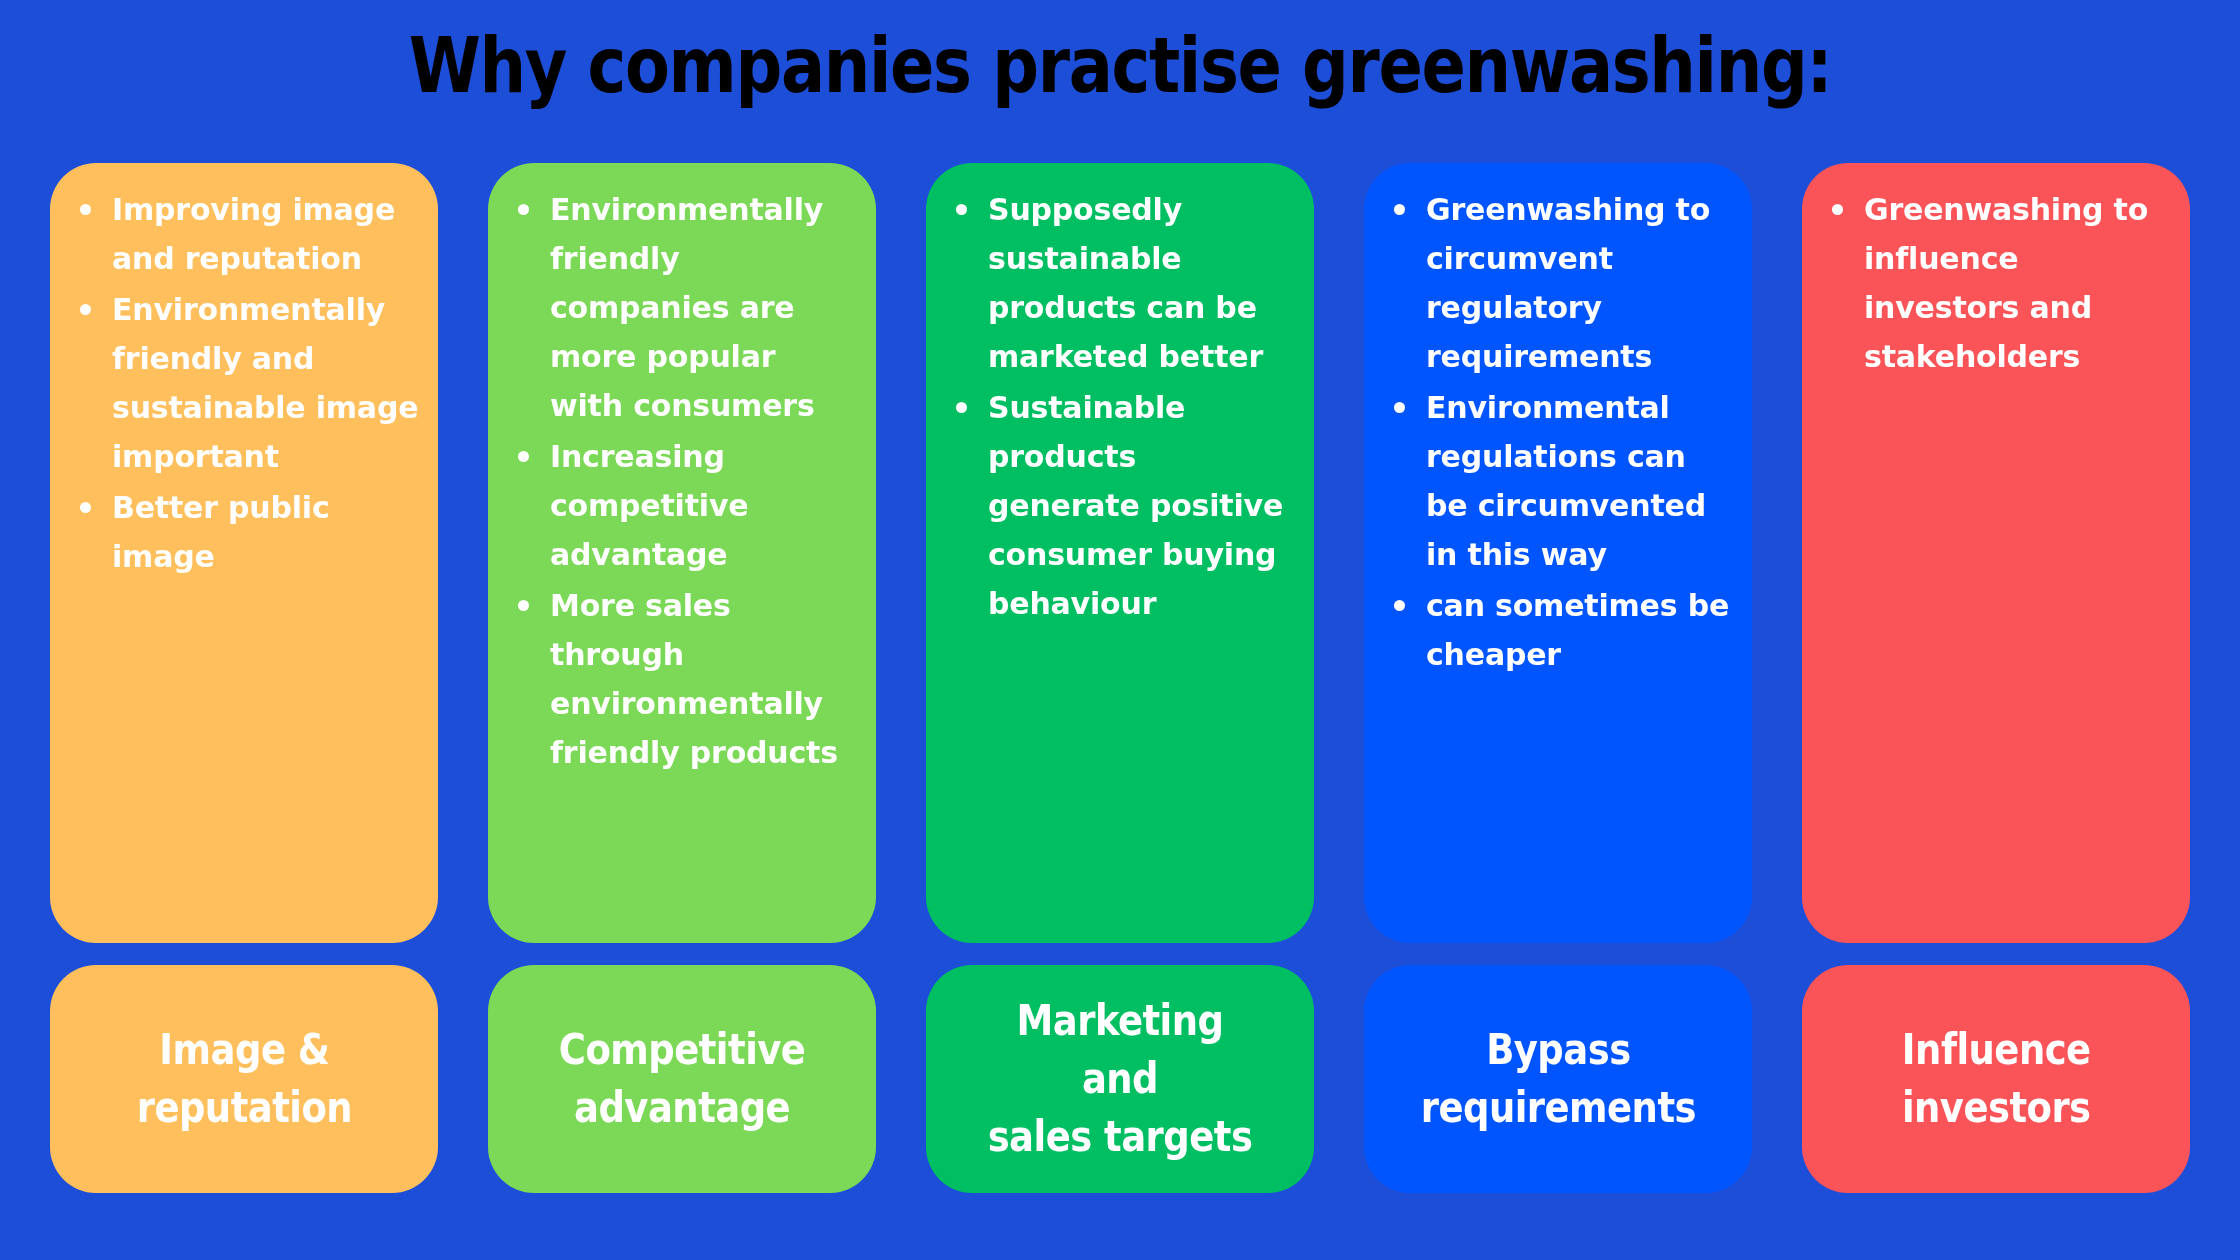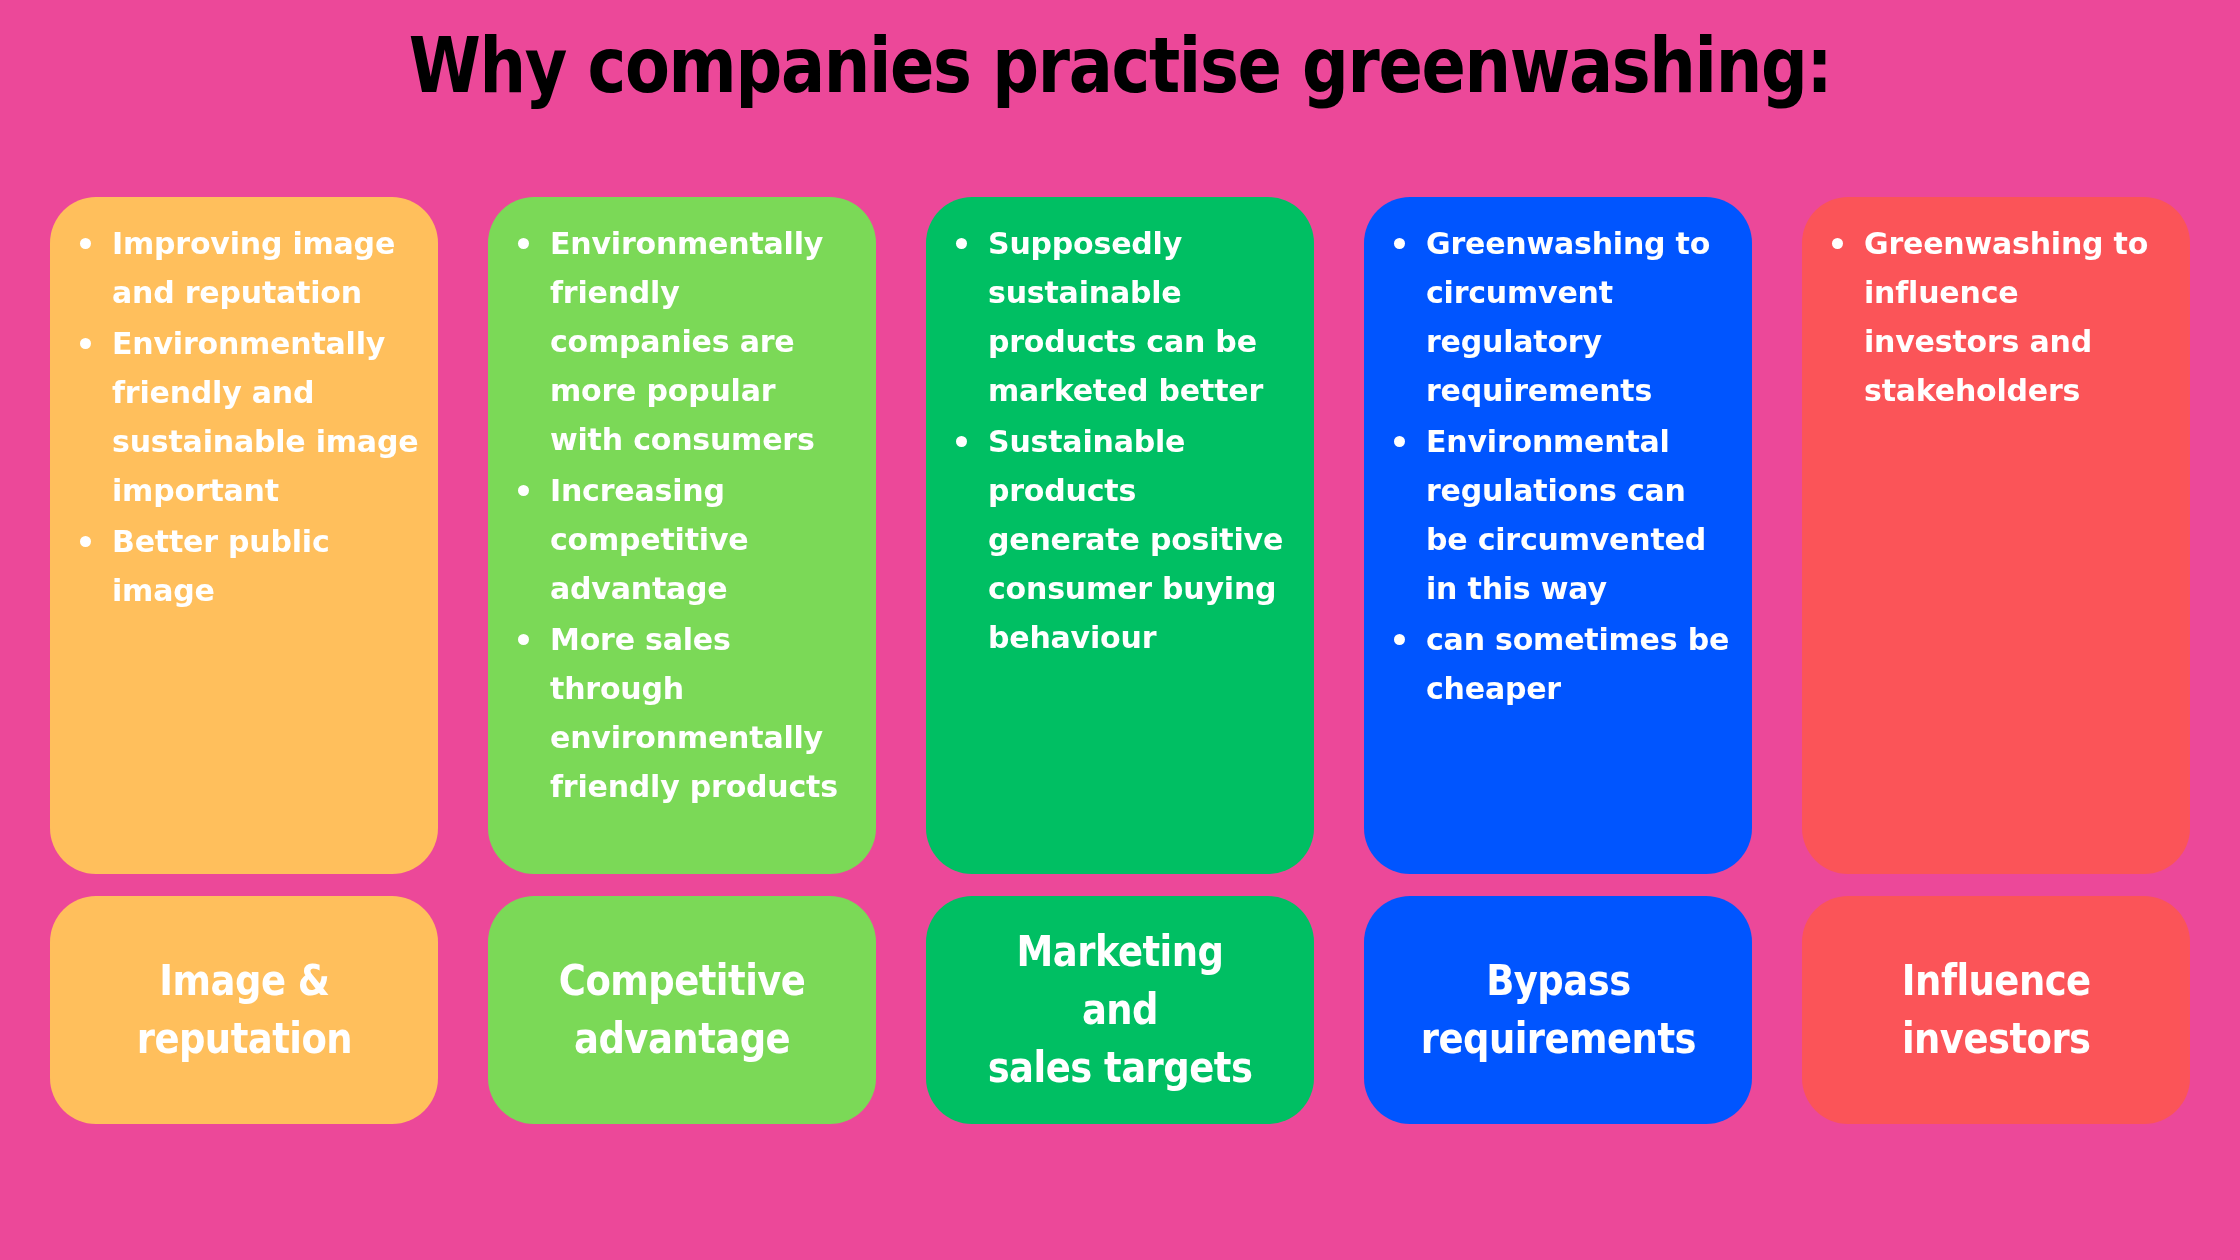--- a/index.html
+++ b/index.html
@@ -11,21 +11,21 @@
     width: 2240px;
     height: 1260px;
     font-family: "Liberation Sans", sans-serif;
     overflow: hidden;
   }
 
   .page {
     position: relative;
     width: 2240px;
     height: 1260px;
-    background: #ec4899;
+    background: #1d4ed8;
   }
 
   
   .title {
     position: absolute;
     left: 0;
     top: 18px;
     width: 2240px;
     text-align: center;
     font-family: "DejaVu Sans", sans-serif;
@@ -51,26 +51,25 @@
   }
   .column {
     flex: 1 1 0;
     display: flex;
     flex-direction: column;
     min-width: 0;
   }
 
   
   .bullet-card {
-    height: 677px;
+    height: 780px;
     border-radius: 46px;
     box-sizing: border-box;
     padding: 22px 18px 18px 10px;
     overflow: hidden;
-    margin-top: 34px;
   }
   .bullet-list {
     margin: 0;
     padding: 0 0 0 48px;
     list-style: none;
   }
   .bullet-item {
     position: relative;
     color: #ffffff;
     font-family: "DejaVu Sans", sans-serif;

